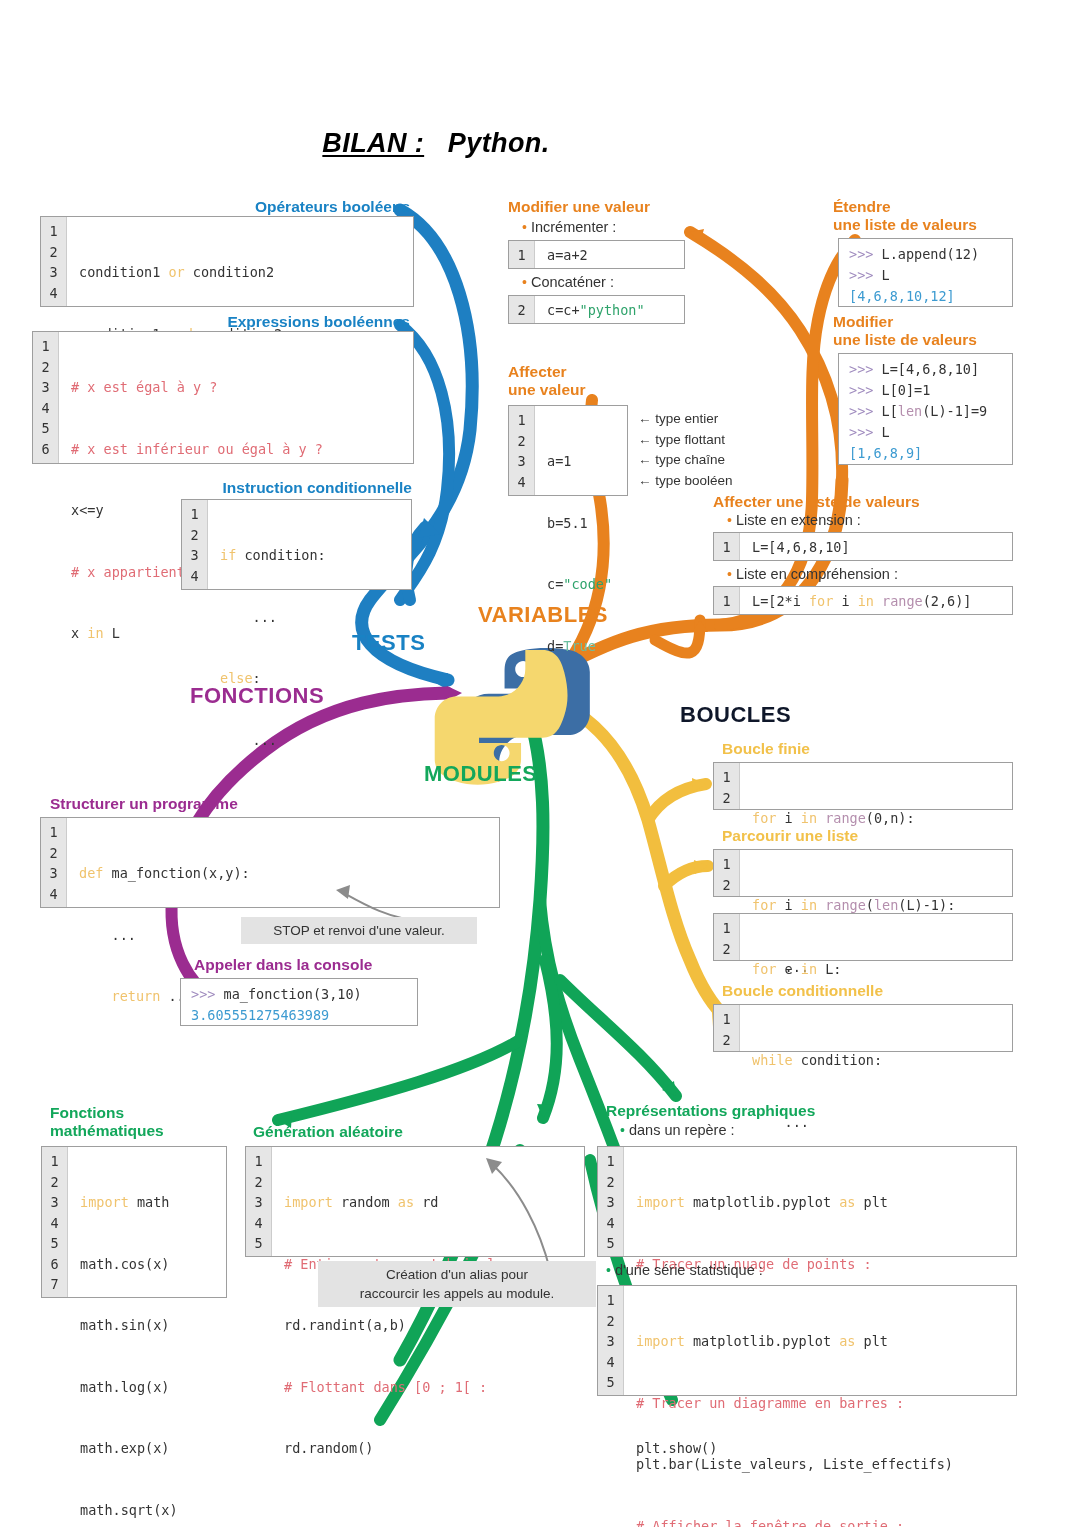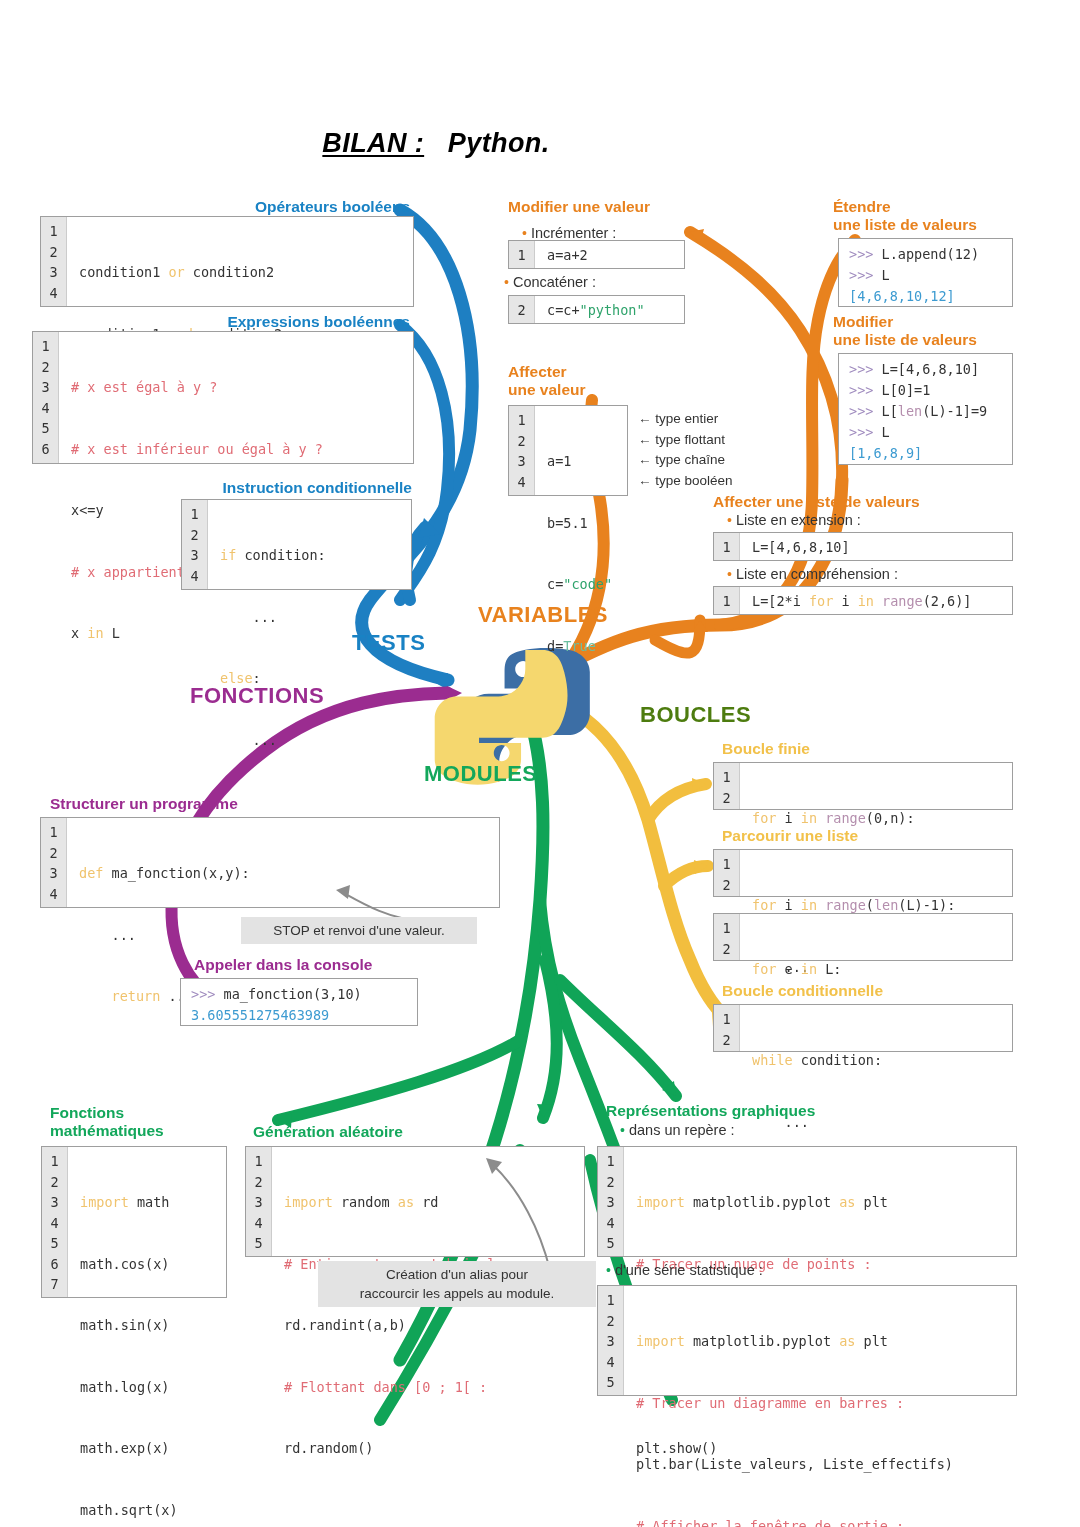--- a/index.html
+++ b/index.html
@@ -27,21 +27,21 @@
   .head.orange{color:#E8821E;}
   .head.purple{color:#9B2C90;}
   .head.yellow{color:#F2C14A;}
   .head.green{color:#13A75B;}
 
   
   .branchword{font-size:22px;font-weight:bold;letter-spacing:.5px;}
   .bw-tests{color:#1982C4;}
   .bw-fonctions{color:#9B2C90;}
   .bw-variables{color:#E8821E;}
-  .bw-boucles{color:#4d7c0f;}
+  .bw-boucles{color:#0f172a;margin-left:40px;}
   .bw-modules{color:#13A75B;}
 
   
   .code{
     border:1px solid #9e9e9e;background:#fff;box-sizing:border-box;
     font-family:"DejaVu Sans Mono","Liberation Mono",monospace;
     font-size:13.5px;line-height:20.5px;
     display:flex;
   }
   .code .gutter{
@@ -199,33 +199,33 @@
     <div class="body">
       <div><span class="k">if</span><span class="n"> condition:</span></div>
       <div><span class="n">    ...</span></div>
       <div><span class="k">else</span><span class="n">:</span></div>
       <div><span class="n">    ...</span></div>
     </div>
   </div>
 
   <div class="abs head orange" style="left:508px;top:198px;width:240px;">Modifier une valeur</div>
 
-  <div class="abs bullet" style="left:522px;top:225px;">
+  <div class="abs bullet" style="left:522px;top:219px;">
     <span class="dot">•</span>
     <span>Incrémenter :</span>
   </div>
 
   <div class="abs code" style="left:508px;top:240px;width:177px;height:29px;">
     <div class="gutter">
         <div>1</div>
       </div>
     <div class="body"><div><span class="n">a=a+2</span></div></div>
   </div>
 
-  <div class="abs bullet" style="left:504px;top:274px;">
+  <div class="abs bullet" style="left:522px;top:274px;">
     <span class="dot">•</span>
     <span>Concaténer :</span>
   </div>
 
   <div class="abs code" style="left:508px;top:295px;width:177px;height:29px;">
     <div class="gutter">
         <div>2</div>
       </div>
     <div class="body"><div><span class="n">c=c+</span><span class="s">"python"</span></div></div>
   </div>

